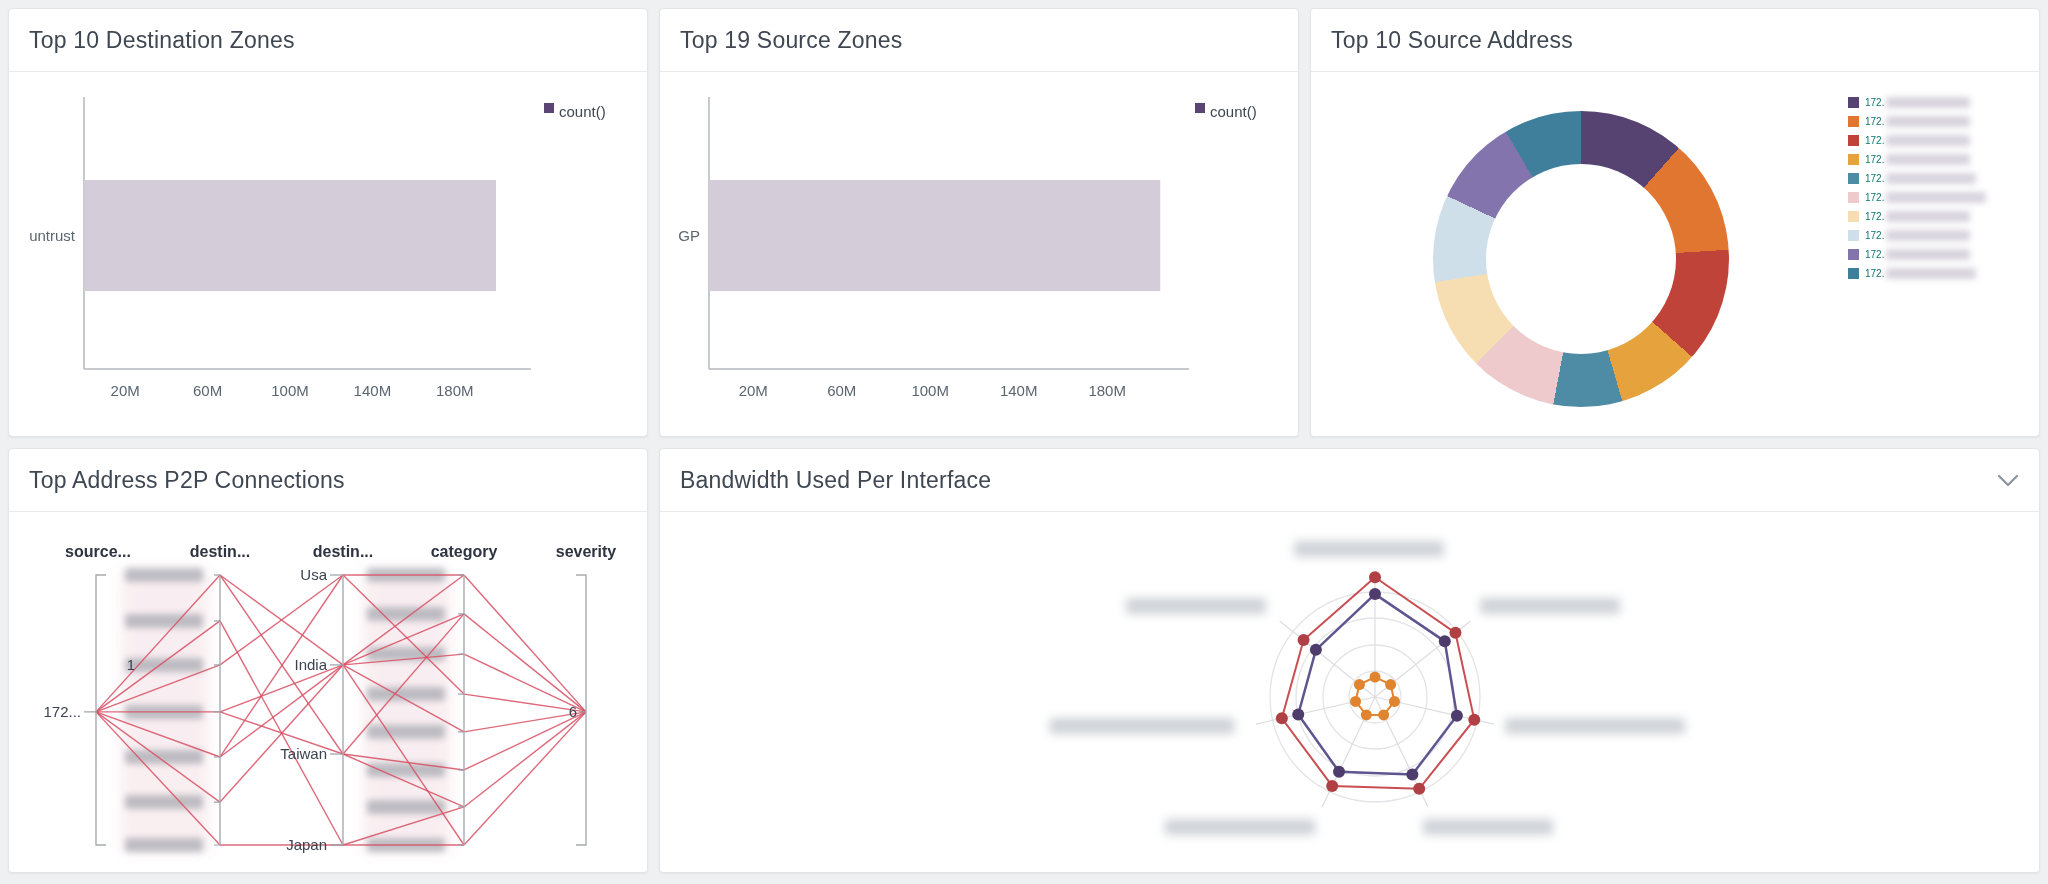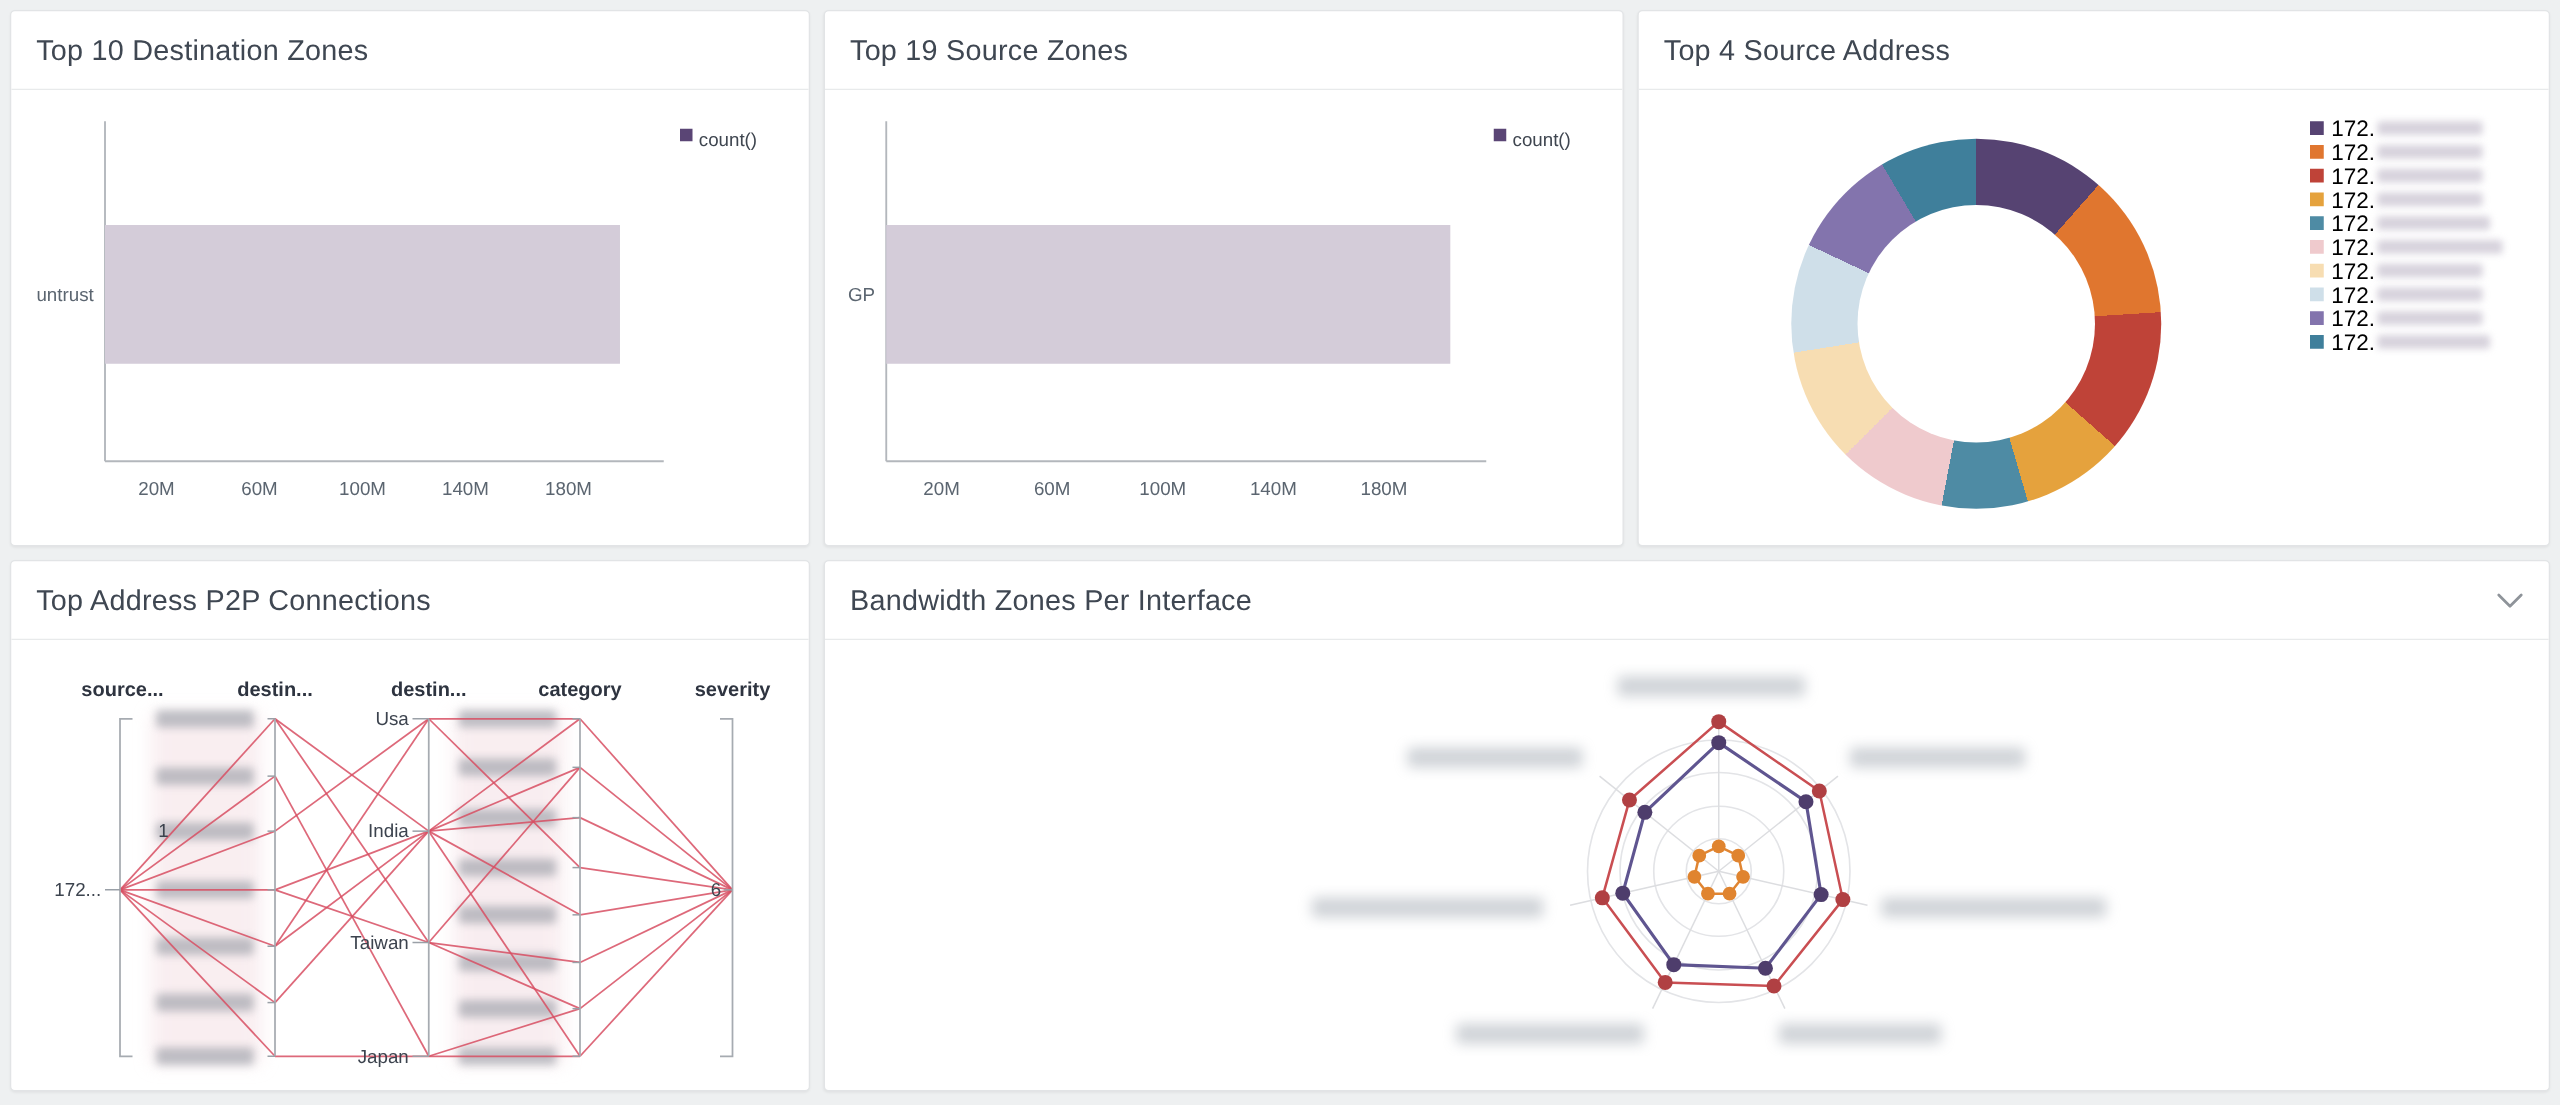--- a/index.html
+++ b/index.html
@@ -16,21 +16,21 @@
   .content{position:relative;}
   svg text{font-family:"Liberation Sans",sans-serif;}
   
   .donut-wrap{position:relative;width:728px;height:366px;}
   .donut{position:absolute;left:122px;top:39px;width:296px;height:296px;border-radius:50%;}
   .donut-hole{position:absolute;left:122px;top:39px;width:296px;height:296px;border-radius:50%;display:flex;align-items:center;justify-content:center;}
   .donut-hole>div{width:190px;height:190px;border-radius:50%;background:#fff;}
   .donut-legend{position:absolute;left:537px;top:21px;}
   .legend-row{display:flex;align-items:center;height:19px;}
   .legend-swatch{width:11px;height:11px;margin-right:6px;flex:none;}
-  .legend-prefix{font-size:18px;color:#000000;line-height:1;}
+  .legend-prefix{font-size:10px;color:#0f766e;line-height:1;}
   .legend-mask{display:inline-block;margin-left:2px;width:84px;height:11px;background:#b6aec0;opacity:.55;filter:blur(3px);border-radius:2px;}
   .legend-row:nth-child(6) .legend-mask{width:100px;}
   .legend-row:nth-child(5) .legend-mask,.legend-row:nth-child(10) .legend-mask{width:90px;}
 </style>
 </head>
 <body>
 
 <div class="page">
   <div class="row">
 
@@ -71,21 +71,21 @@
             <text x="358.6774193548387" y="324" fill="#5b6570" font-size="15" text-anchor="middle">140M</text>
             <text x="447.15668202764977" y="324" fill="#5b6570" font-size="15" text-anchor="middle">180M</text>
             <rect x="535" y="31" width="10" height="10" fill="#5a4575"></rect>
             <text x="550" y="45" fill="#3f4650" font-size="15">count()</text>
           </svg>
       </div>
     </div>
 
     <div class="panel p-w730 p-h429">
       <div class="panel-header">
-        <div class="panel-title">Top 4 Source Address</div>
+        <div class="panel-title">Top 10 Source Address</div>
       </div>
       <div class="content donut-wrap">
         <div class="donut" id="donut-ring" style="background: conic-gradient(rgb(86, 67, 114) 0%, rgb(86, 67, 114) 11.5%, rgb(224, 118, 47) 11.5%, rgb(224, 118, 47) 24%, rgb(191, 67, 56) 24%, rgb(191, 67, 56) 36.5%, rgb(229, 162, 61) 36.5%, rgb(229, 162, 61) 45.5%, rgb(78, 139, 164) 45.5%, rgb(78, 139, 164) 53%, rgb(239, 202, 205) 53%, rgb(239, 202, 205) 62.5%, rgb(247, 221, 178) 62.5%, rgb(247, 221, 178) 72.5%, rgb(207, 223, 233) 72.5%, rgb(207, 223, 233) 82%, rgb(131, 116, 173) 82%, rgb(131, 116, 173) 91.5%, rgb(63, 127, 155) 91.5%, rgb(63, 127, 155) 100%);"></div>
         <div class="donut-hole">
             <div></div>
           </div>
         <div class="donut-legend" id="donut-legend">
             <div class="legend-row">
               <span class="legend-swatch" style="background: rgb(86, 67, 114);"></span>
               <span class="legend-prefix">172.</span>
@@ -250,21 +250,21 @@
             <text x="318" y="338" fill="#3c434e" font-size="15" text-anchor="end">Japan</text>
             <line x1="321" y1="333" x2="334" y2="333" stroke="#9aa0a7" stroke-width="1.2"></line>
             <text x="568" y="204.89000000000001" fill="#3c434e" font-size="15" text-anchor="end">6</text>
             <line x1="570" y1="199.89000000000001" x2="577" y2="199.89000000000001" stroke="#9aa0a7" stroke-width="1.2"></line>
           </svg>
       </div>
     </div>
 
     <div class="panel p-flex p-h425">
       <div class="panel-header">
-        <div class="panel-title">Bandwidth Zones Per Interface</div>
+        <div class="panel-title">Bandwidth Used Per Interface</div>
         <span class="chev">
           <svg width="22" height="13" viewBox="0 0 22 13">
               <polyline points="2,2 11,11 20,2" fill="none" stroke="#8f949a" stroke-width="2.2" stroke-linecap="round" stroke-linejoin="round"></polyline>
             </svg>
         </span>
       </div>
       <div class="content">
         <svg id="svg-bandwidth" width="1379" height="362" viewBox="0 0 1379 362">
             <defs>
               <filter id="rblur" x="-60%" y="-60%" width="220%" height="220%">

